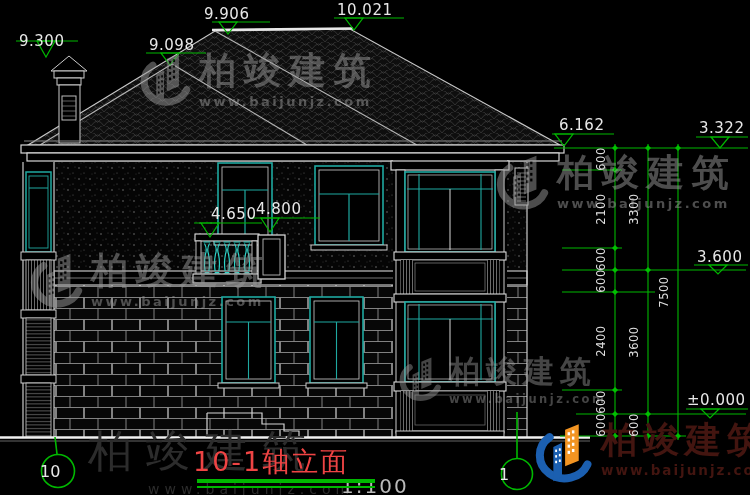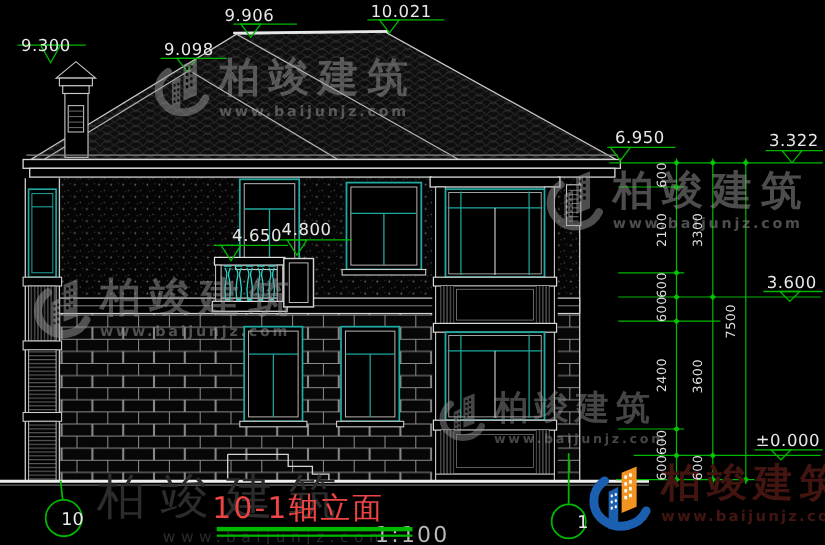--- a/index.html
+++ b/index.html
@@ -2,21 +2,21 @@
 <html><head>
 <meta charset="utf-8">
 <style>
   html,body{margin:0;padding:0;background:#000;}
   .canvas{position:relative;width:750px;height:495px;background:#000;overflow:hidden;
           font-family:"DejaVu Sans",sans-serif;}
   .canvas svg.draw{position:absolute;left:0;top:0;z-index:2;}
   .lbl{position:absolute;z-index:10;color:#e8e8e8;font-size:15px;letter-spacing:.5px;white-space:nowrap;}
   .vdim{position:absolute;z-index:10;width:44px;text-align:center;font-size:11.5px;color:#dedede;
         transform:rotate(-90deg);letter-spacing:.5px;}
-  .axis-num{position:absolute;z-index:10;width:36px;text-align:right;font-size:16px;color:#e8e8e8;}
+  .axis-num{position:absolute;z-index:10;width:36px;text-align:left;font-size:16px;color:#e8e8e8;}
   .title{position:absolute;z-index:10;font-size:27px;font-weight:normal;color:#ef4444;letter-spacing:2px;}
   .scale{position:absolute;z-index:10;font-size:20px;color:#b9b9b9;letter-spacing:2px;margin-top:22px;}
   .bar{position:absolute;z-index:10;background:#00b800;}
   .wm{position:absolute;z-index:6;display:flex;gap:7px;align-items:flex-start;color:#9a9a9a;opacity:.5;}
   .wm .brand{font-size:37px;font-weight:bold;letter-spacing:8px;line-height:1;white-space:nowrap;}
   .wm .url{font-size:13px;font-weight:bold;letter-spacing:2.5px;margin-top:5px;white-space:nowrap;}
   .wm-small .brand{font-size:31px;letter-spacing:6px;}
   .wm-small .url{font-size:11.5px;}
   .wm-dark{position:absolute;z-index:5;color:#2c2c2c;opacity:1;}
   .wm-dark .brand{font-size:44px;letter-spacing:14px;}
@@ -355,21 +355,21 @@
     <div class="txt">
       <div class="brand">柏竣建筑</div>
       <div class="url">www.baijunjz.com</div>
     </div>
   </div>
 
   <div class="lbl" style="left:19px;top:32px">9.300</div>
   <div class="lbl" style="left:149px;top:36px">9.098</div>
   <div class="lbl" style="left:204px;top:5px">9.906</div>
   <div class="lbl" style="left:337px;top:1px">10.021</div>
-  <div class="lbl" style="left:559px;top:116px">6.950</div>
+  <div class="lbl" style="left:559px;top:116px">6.162</div>
   <div class="lbl" style="left:699px;top:119px">3.322</div>
   <div class="lbl" style="left:697px;top:248px">3.600</div>
   <div class="lbl" style="left:687px;top:391px">±0.000</div>
   <div class="lbl" style="left:211px;top:205px">4.650</div>
   <div class="lbl" style="left:256px;top:200px">4.800</div>
 
   <div class="vdim" style="left:579px;top:152px">600</div>
   <div class="vdim" style="left:579px;top:202px">2100</div>
   <div class="vdim" style="left:579px;top:252px">600</div>
   <div class="vdim" style="left:579px;top:274px">600</div>

